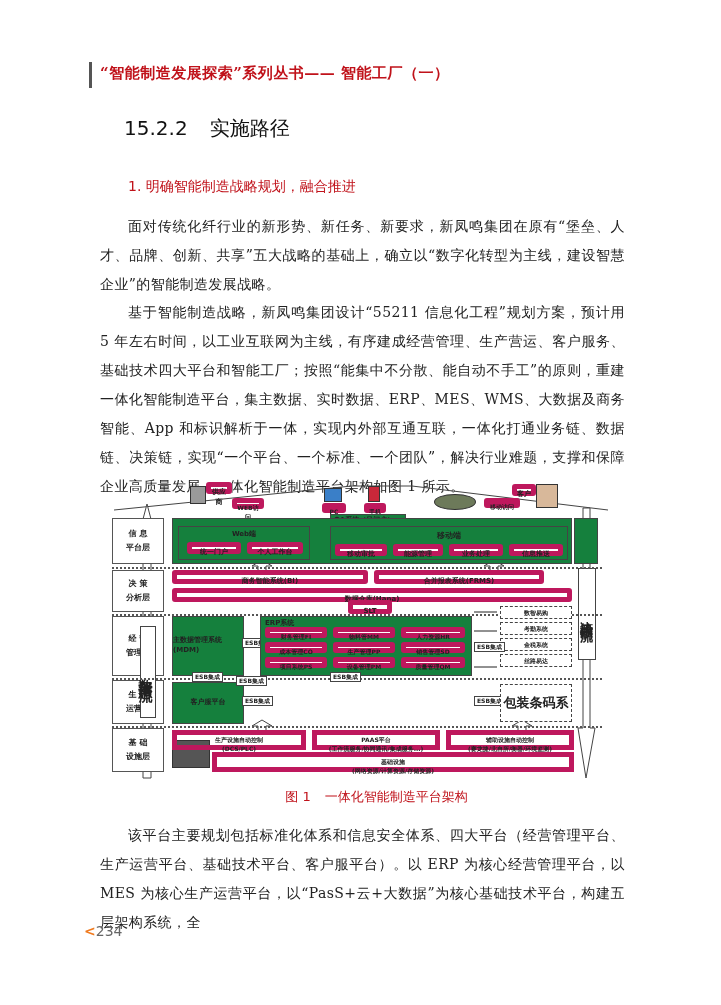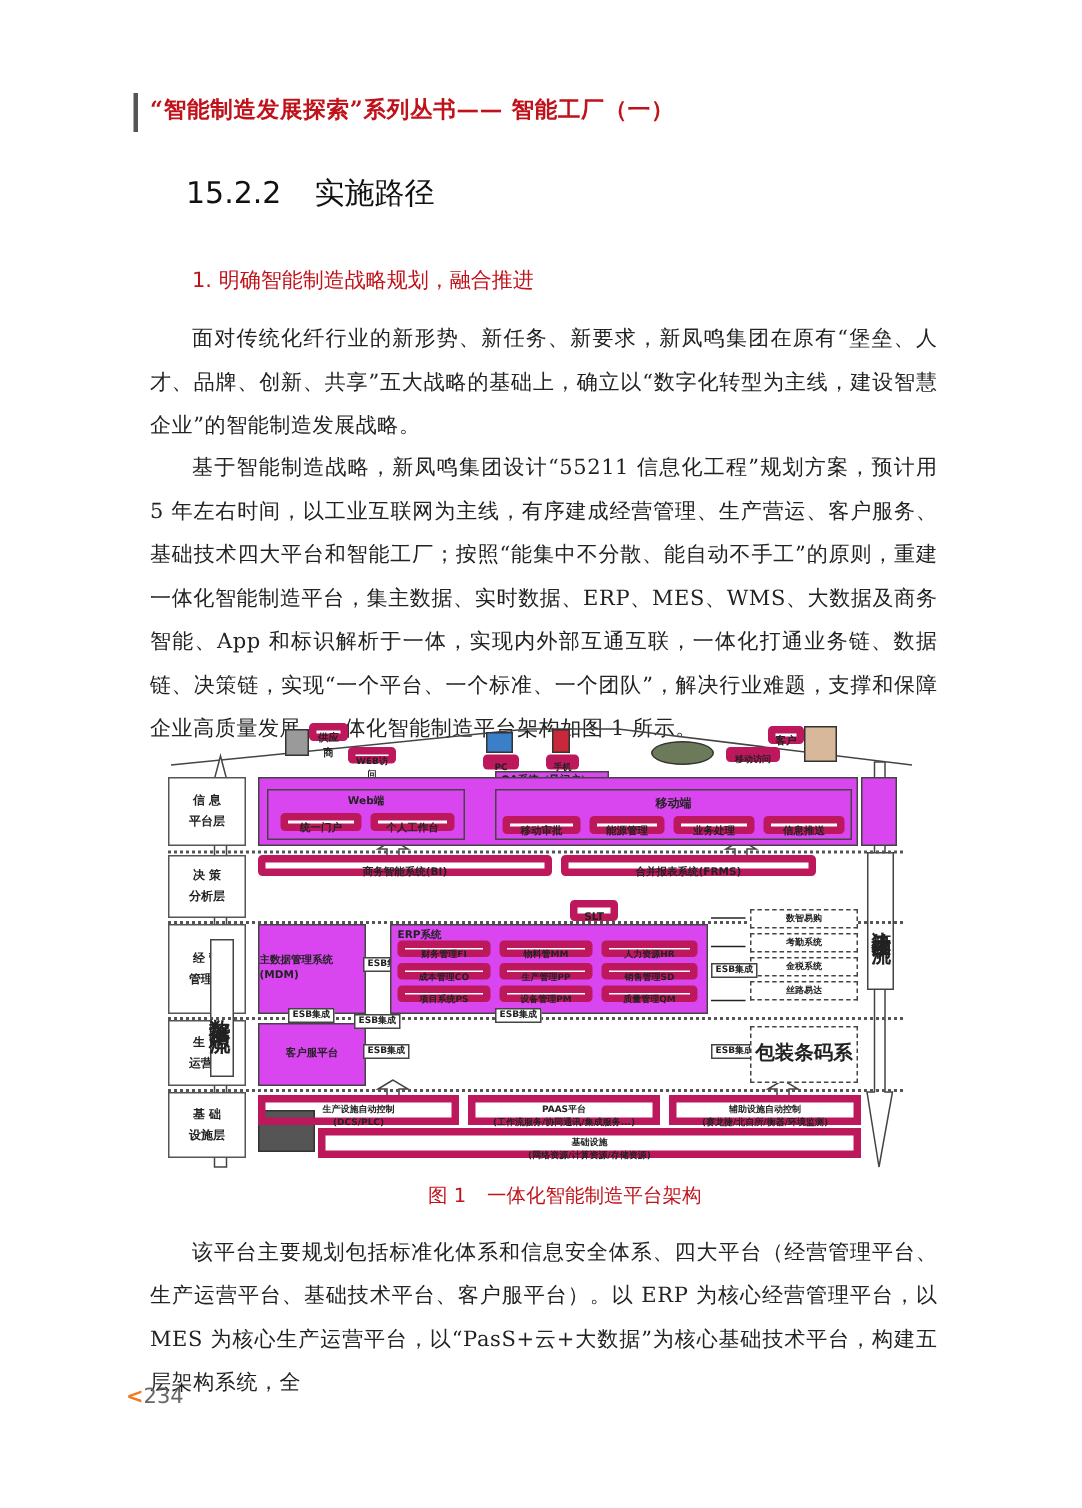--- a/index.html
+++ b/index.html
@@ -21,21 +21,21 @@
 
   .figure { position: absolute; left: 112px; top: 478px; width: 498px; height: 302px; }
   .fig-caption { position: absolute; left: 0; width: 721px; top: 788px; text-align: center; font-size: 13px; color: #c0121a; font-family: "DejaVu Sans", sans-serif; }
   .fig-caption .num { margin-right: 14px; margin-left: 32px; }
 
   .page-num { position: absolute; left: 84px; top: 923px; font-size: 14px; font-family: "DejaVu Sans", sans-serif; color: #666; }
   .page-num .lt { color: #f07a1e; font-weight: bold; }
 
   
   .d { position: absolute; font-family: "DejaVu Sans", sans-serif; color: #222; font-size: 7px; font-weight: bold; }
-  .box { position: absolute; border: 1px solid #444; background: #d946ef; }
+  .box { position: absolute; border: 1px solid #444; background: #15803d; }
   .rbox { position: absolute; border: 5px solid #be185d; border-radius: 3px; background: #fff; font-size: 7px; font-weight: bold; text-align: center; line-height: 10px; font-family: "DejaVu Sans", sans-serif; color: #222; }
   .dash { position: absolute; border: 1px dashed #444; background: #fff; font-size: 7px; font-weight: bold; text-align: center; font-family: "DejaVu Sans", sans-serif; color: #222; }
   .dotline { position: absolute; height: 0; border-top: 2px dotted #555; }
   .layer { position: absolute; left: 0; width: 52px; border: 1px solid #555; font-size: 8px; font-weight: bold; text-align: center; display: flex; flex-direction: column; justify-content: center; align-items: center; line-height: 14px; font-family: "DejaVu Sans", sans-serif; color: #222; background: #fff; }
   .esb { position: absolute; font-size: 6px; border: 1px solid #444; background: #fff; padding: 0 2px; line-height: 8px; font-family: "DejaVu Sans", sans-serif; font-weight: bold; }
   .vtext { writing-mode: vertical-rl; }
   .icon-img { position: absolute; background: #8a8a8a; border: 1px solid #333; }
 </style>
 </head>
 <body>
@@ -113,21 +113,22 @@
     <div class="d" style="left:0;top:3px;width:236px;text-align:center;font-size:8px">移动端</div>
     <div class="rbox" style="left:4px;top:17px;width:52px;height:12px">移动审批</div>
     <div class="rbox" style="left:62px;top:17px;width:50px;height:12px">能源管理</div>
     <div class="rbox" style="left:118px;top:17px;width:54px;height:12px">业务处理</div>
     <div class="rbox" style="left:178px;top:17px;width:54px;height:12px">信息推送</div>
   </div>
   <div class="box" style="left:462px;top:40px;width:24px;height:46px"></div>
 
   <div class="rbox" style="left:60px;top:92px;width:196px;height:14px;line-height:12px">商务智能系统(BI)</div>
   <div class="rbox" style="left:262px;top:92px;width:170px;height:14px;line-height:12px">合并报表系统(FRMS)</div>
-  <div class="rbox" style="left:268px;top:122px;width:32px;height:14px;line-height:12px">SLT</div>
+  <div class="rbox" style="left:60px;top:110px;width:400px;height:14px;line-height:12px">数据仓库(Hana)</div>
+  <div class="rbox" style="left:236px;top:122px;width:44px;height:14px;line-height:12px">SLT</div>
 
   <div class="box" style="left:60px;top:138px;width:72px;height:60px">
     <div class="d" style="left:0;top:18px;width:70px;white-space:pre;line-height:10px">主数据管理系统
 (MDM)</div>
   </div>
   <div class="esb" style="left:130px;top:160px">ESB集成</div>
   <div class="box" style="left:148px;top:138px;width:212px;height:60px">
     <div class="d" style="left:4px;top:1px">ERP系统</div>
     <div class="rbox" style="left:4px;top:10px;width:62px;height:11px;font-size:6px;line-height:9px">财务管理FI</div>
     <div class="rbox" style="left:72px;top:10px;width:62px;height:11px;font-size:6px;line-height:9px">物料管MM</div>

